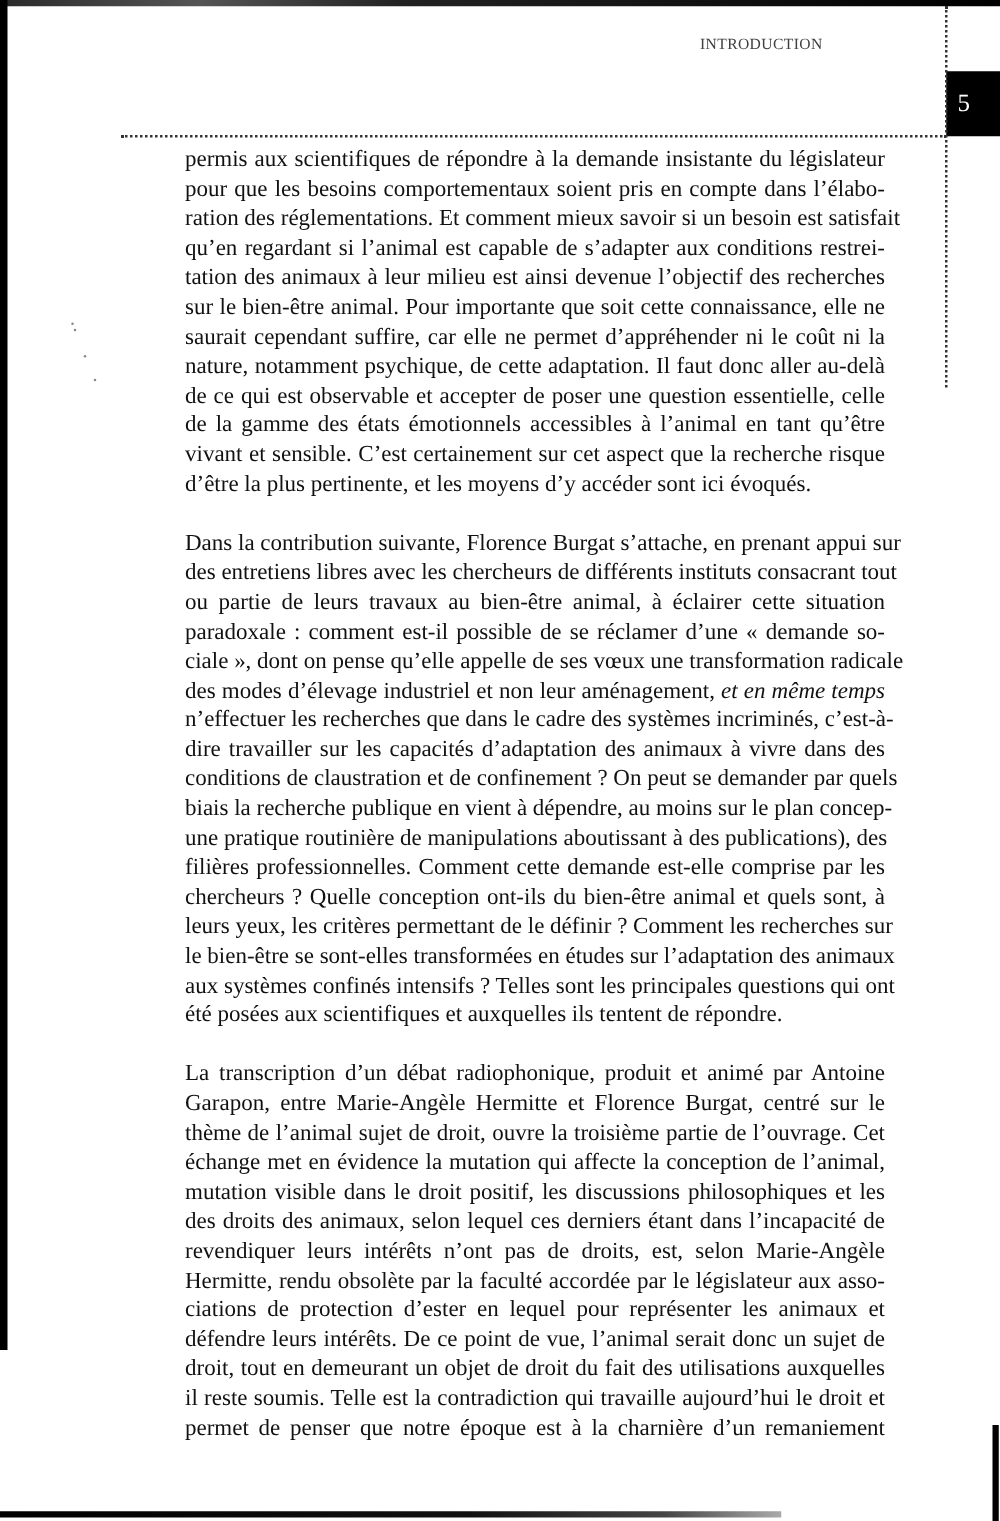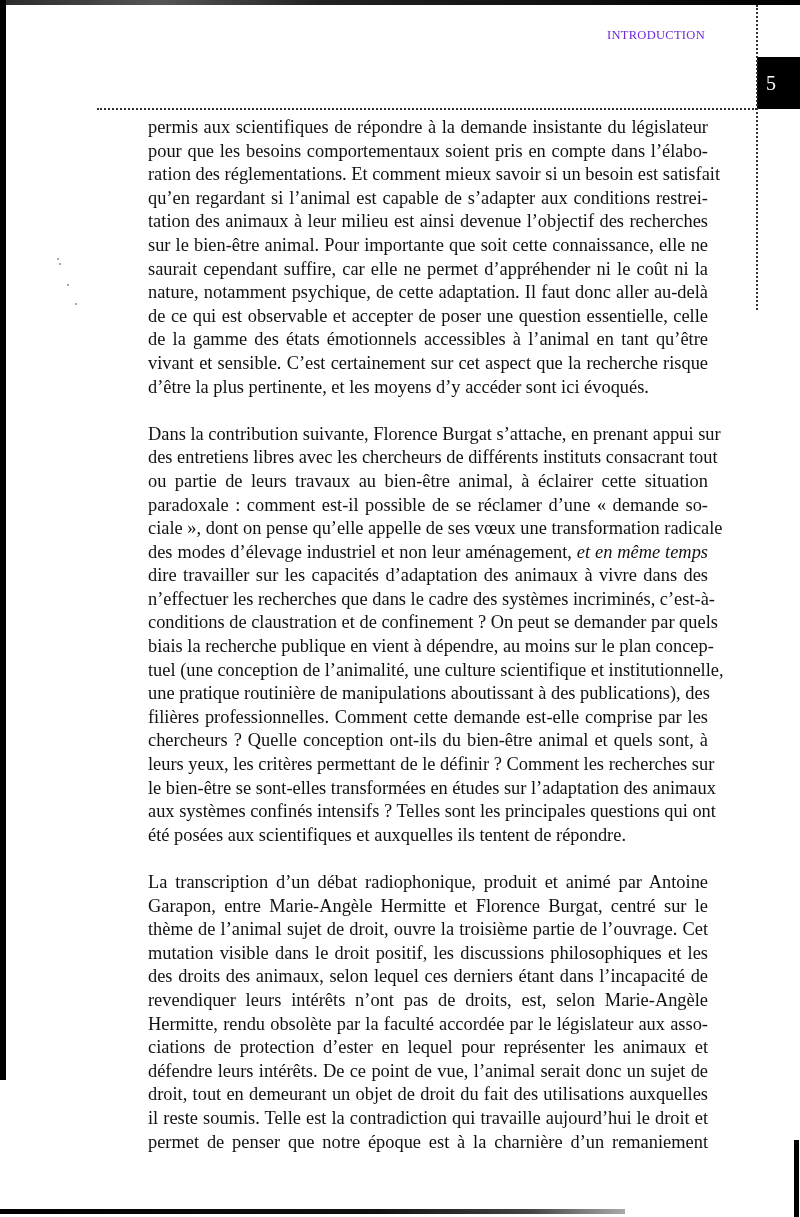--- a/index.html
+++ b/index.html
@@ -37,24 +37,24 @@
       position: absolute;
       left: 0; top: 1209px;
       width: 625px; height: 5px;
       background: linear-gradient(to right, #000 0%, #111 60%, #444 85%, #aaa 100%);
     }
     .running-head {
       position: absolute;
       left: 560px;
       top: 28px;
       width: 145px;
-      text-align: right;
+      text-align: left;
       font-size: 12.5px;
       letter-spacing: 0.3px;
-      color: #6d28d9;
+      color: #404040;
     }
     .folio-box {
       position: absolute;
       left: 757px;
       top: 57px;
       width: 43px;
       height: 52px;
       background: #000;
       color: #fff;
       font-size: 20px;
@@ -157,38 +157,38 @@
     <span class="line last">d’être la plus pertinente, et les moyens d’y accéder sont ici évoqués.</span>
   </p>
 
   <p class="para">
     <span class="line">Dans la contribution suivante, Florence Burgat s’attache, en prenant appui sur</span>
     <span class="line">des entretiens libres avec les chercheurs de différents instituts consacrant tout</span>
     <span class="line">ou partie de leurs travaux au bien-être animal, à éclairer cette situation</span>
     <span class="line">paradoxale : comment est-il possible de se réclamer d’une « demande so-</span>
     <span class="line">ciale », dont on pense qu’elle appelle de ses vœux une transformation radicale</span>
     <span class="line"><span>des modes d’élevage industriel et non leur aménagement,</span> <em>et en même temps</em></span>
+    <span class="line">n’effectuer les recherches que dans le cadre des systèmes incriminés, c’est-à-</span>
     <span class="line">dire travailler sur les capacités d’adaptation des animaux à vivre dans des</span>
-    <span class="line">n’effectuer les recherches que dans le cadre des systèmes incriminés, c’est-à-</span>
     <span class="line">conditions de claustration et de confinement ? On peut se demander par quels</span>
     <span class="line">biais la recherche publique en vient à dépendre, au moins sur le plan concep-</span>
-    <span class="line">tuel (une conception de l’animalité, une culture scientifique et institutionnelle,</span>
     <span class="line">une pratique routinière de manipulations aboutissant à des publications), des</span>
     <span class="line">filières professionnelles. Comment cette demande est-elle comprise par les</span>
     <span class="line">chercheurs ? Quelle conception ont-ils du bien-être animal et quels sont, à</span>
     <span class="line">leurs yeux, les critères permettant de le définir ? Comment les recherches sur</span>
     <span class="line">le bien-être se sont-elles transformées en études sur l’adaptation des animaux</span>
     <span class="line">aux systèmes confinés intensifs ? Telles sont les principales questions qui ont</span>
     <span class="line last">été posées aux scientifiques et auxquelles ils tentent de répondre.</span>
   </p>
 
   <p class="para">
     <span class="line">La transcription d’un débat radiophonique, produit et animé par Antoine</span>
     <span class="line">Garapon, entre Marie-Angèle Hermitte et Florence Burgat, centré sur le</span>
     <span class="line">thème de l’animal sujet de droit, ouvre la troisième partie de l’ouvrage. Cet</span>
+    <span class="line">échange met en évidence la mutation qui affecte la conception de l’animal,</span>
     <span class="line">mutation visible dans le droit positif, les discussions philosophiques et les</span>
     <span class="line">des droits des animaux, selon lequel ces derniers étant dans l’incapacité de</span>
     <span class="line">revendiquer leurs intérêts n’ont pas de droits, est, selon Marie-Angèle</span>
     <span class="line">Hermitte, rendu obsolète par la faculté accordée par le législateur aux asso-</span>
     <span class="line">ciations de protection d’ester en lequel pour représenter les animaux et</span>
     <span class="line">défendre leurs intérêts. De ce point de vue, l’animal serait donc un sujet de</span>
     <span class="line">droit, tout en demeurant un objet de droit du fait des utilisations auxquelles</span>
     <span class="line">il reste soumis. Telle est la contradiction qui travaille aujourd’hui le droit et</span>
     <span class="line">permet de penser que notre époque est à la charnière d’un remaniement</span>
 

